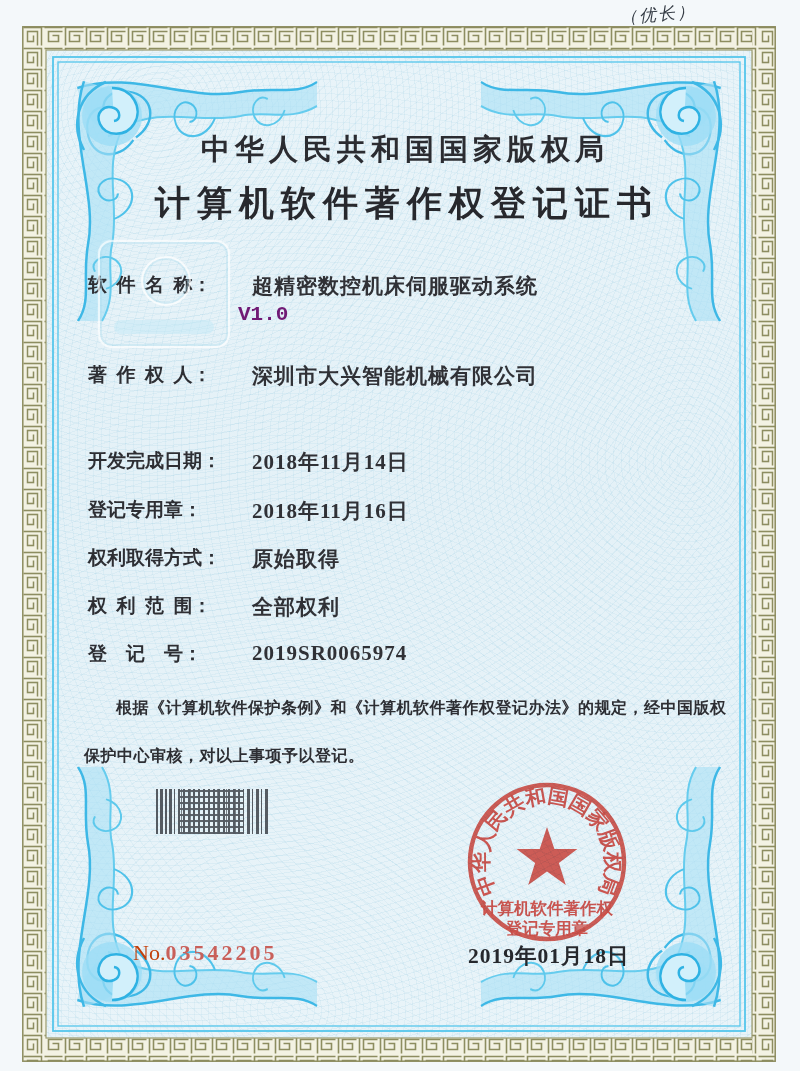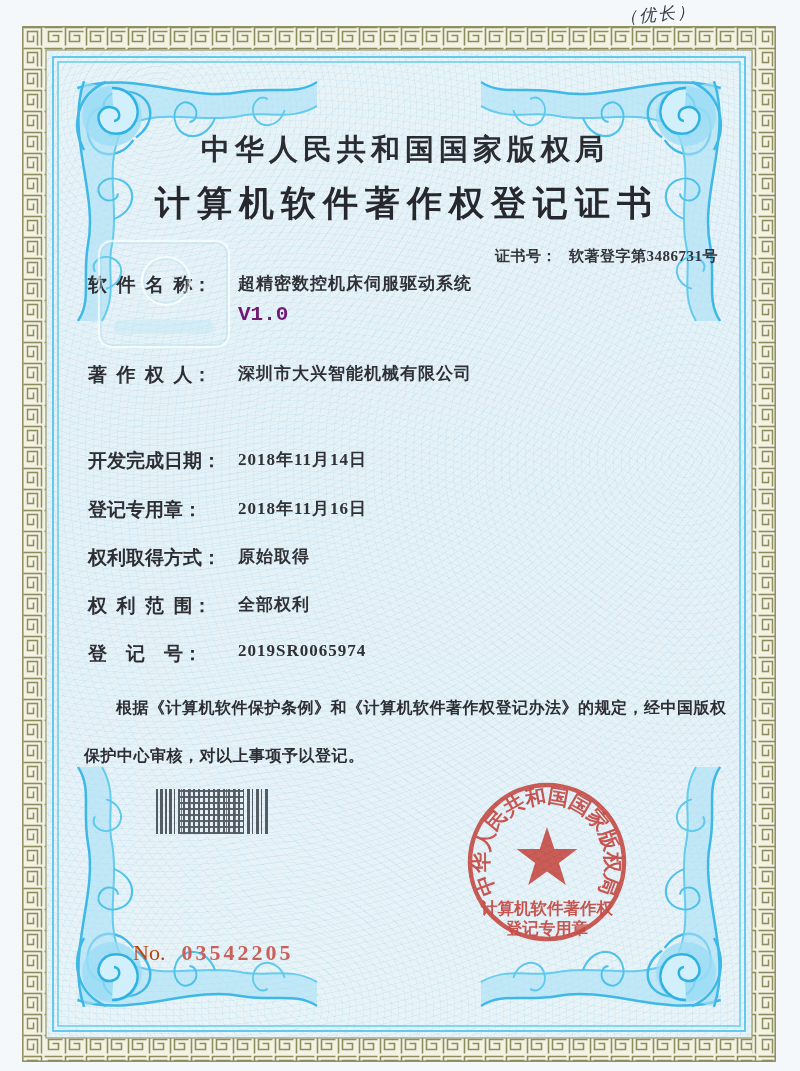--- a/index.html
+++ b/index.html
@@ -33,21 +33,21 @@
     font-size:35px;font-weight:bold;letter-spacing:7px;padding-left:7px;color:#27282d;
   }
   .certno{
     position:absolute;left:495px;top:247px;font-size:15px;font-weight:bold;color:#33343a;
     letter-spacing:.5px;white-space:nowrap;
   }
   .certno .v{margin-left:12px;}
   .rows{position:absolute;left:88px;top:0;}
   .frow{position:absolute;white-space:nowrap;}
   .flabel{position:absolute;left:0;font-size:19px;font-weight:bold;color:#2d2e33;white-space:nowrap;}
-  .fvalue{position:absolute;left:150px;font-size:17px;font-weight:600;color:#303136;white-space:nowrap;letter-spacing:1px;}
+  .fvalue{position:absolute;left:164px;font-size:21px;font-weight:600;color:#303136;white-space:nowrap;letter-spacing:1px;}
   .fvalue2{position:absolute;left:150px;top:31px;font-size:21px;font-weight:600;color:#701a75;font-family:Liberation Mono, monospace;}
   .r0{top:272px;} .r1{top:362px;} .r2{top:448px;} .r3{top:497px;}
   .r4{top:545px;} .r5{top:593px;} .r6{top:641px;}
   .statement{
     position:absolute;left:84px;top:684px;width:644px;
     font-size:16px;font-weight:600;line-height:47.5px;letter-spacing:.5px;
     text-indent:2em;color:#2d2e33;
   }
   
   .barcode{position:absolute;left:156px;top:789px;width:114px;height:45px;display:flex;gap:3px;opacity:.88;}
@@ -56,21 +56,21 @@
       repeating-linear-gradient(90deg,#42474e 0 2px,rgba(0,0,0,0) 2px 5px),
       repeating-linear-gradient(0deg,rgba(66,71,78,.95) 0 2px,rgba(0,0,0,0) 2px 6px),
       repeating-linear-gradient(90deg,rgba(0,0,0,0) 0 3px,rgba(66,71,78,.75) 3px 4px,rgba(0,0,0,0) 4px 9px);}
   .bc-bars-r{width:23px;background:repeating-linear-gradient(90deg,#42474e 0 3px,rgba(0,0,0,0) 3px 5px,#42474e 5px 6px,rgba(0,0,0,0) 6px 9px);}
   
   .seal{position:absolute;left:447px;top:762px;width:200px;height:200px;mix-blend-mode:multiply;z-index:4;}
   .stamp-date{position:absolute;left:468px;top:941px;font-size:21.5px;font-weight:600;color:#26282d;letter-spacing:1px;z-index:3;}
   
   .serial{position:absolute;left:133px;top:940px;font-size:22px;z-index:2;white-space:nowrap;}
   .serial .lab{font-weight:normal;color:#c2410c;}
-  .serial .num{margin-left:16px;color:#c9605a;letter-spacing:3px;font-weight:600;text-align:center;}
+  .serial .num{color:#c9605a;letter-spacing:3px;font-weight:600;text-align:center;}
   
   .watermark{
     position:absolute;left:98px;top:240px;width:128px;height:104px;border-radius:14px;
     border:2px solid rgba(255,255,255,.85);
     box-shadow:inset 0 0 0 2px rgba(170,220,238,.45), 0 0 2px rgba(255,255,255,.6);
     opacity:.8;z-index:1;
   }
   .watermark::before{
     content:"";position:absolute;left:50%;top:14px;width:46px;height:46px;margin-left:-23px;border-radius:50%;
     border:2px solid rgba(255,255,255,.9);box-shadow:inset 0 0 0 2px rgba(170,220,238,.4);
@@ -142,23 +142,20 @@
   </svg>
 </div>
 
 <div class="layer">
 
   <div class="watermark"></div>
 
   <div class="authority txt">中华人民共和国国家版权局</div>
   <div class="cert-title txt">计算机软件著作权登记证书</div>
 
-  <div class="certno">
-    <span>证书号：</span><span class="v">软著登字第3486731号</span>
-  </div>
 
   <div class="rows">
     <div class="frow r0">
       <span class="flabel">软 件 名 称：</span>
       <span class="fvalue">超精密数控机床伺服驱动系统</span>
       <span class="fvalue2">V1.0</span>
     </div>
     <div class="frow r1">
       <span class="flabel">著 作 权 人：</span>
       <span class="fvalue">深圳市大兴智能机械有限公司</span>
@@ -197,18 +194,19 @@
     <circle cx="100" cy="100" r="77" fill="none" stroke="#e0524a" stroke-width="4.5" opacity="0.92"></circle>
     <path id="sealArc" d="M 50,131.3 A 59,59 0 1 1 150,131.3" fill="none"></path>
     <text font-size="20" font-weight="bold" fill="#e0524a" opacity="0.95" font-family="Liberation Serif, DejaVu Serif, serif">
       <textPath href="#sealArc" startOffset="50%" text-anchor="middle" textLength="248" lengthAdjust="spacingAndGlyphs">中华人民共和国国家版权局</textPath>
     </text>
     <polygon points="100,65 107.4,86.9 130.4,87.1 111.9,100.9 118.8,122.9 100,109.5 81.2,122.9 88.1,100.9 69.6,87.1 92.7,86.9" fill="#e0524a" opacity="0.92"></polygon>
     <text x="100" y="152" text-anchor="middle" font-size="16.5" font-weight="bold" fill="#e0524a" opacity="0.95" font-family="Liberation Serif, DejaVu Serif, serif">计算机软件著作权</text>
     <text x="100" y="172" text-anchor="middle" font-size="16.5" font-weight="bold" fill="#e0524a" opacity="0.95" font-family="Liberation Serif, DejaVu Serif, serif">登记专用章</text>
   </svg>
 
+  <div class="stamp-date txt">2019年01月18日</div>
 
   <div class="serial">
     <span class="lab">No.</span><span class="num">03542205</span>
   </div>
 
 </div>
 
 </body></html>

